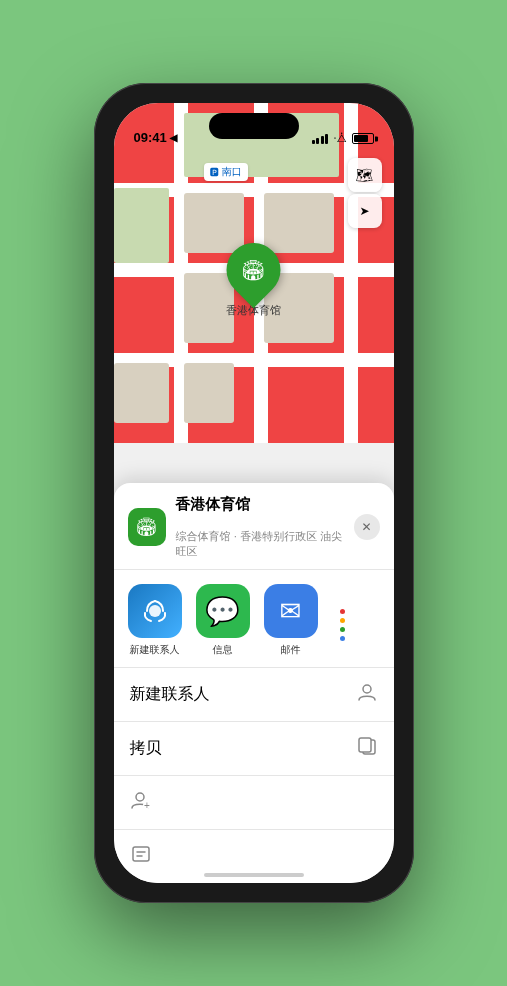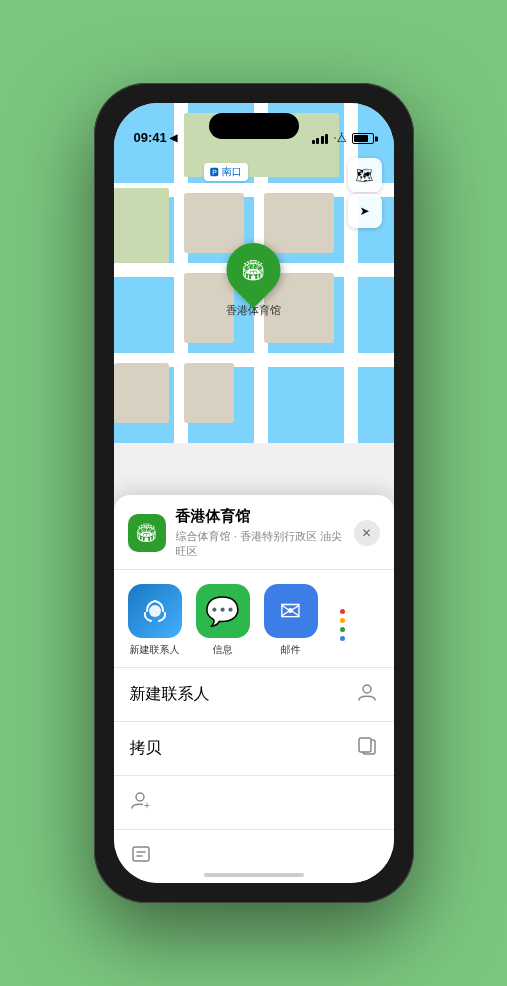--- a/index.html
+++ b/index.html
@@ -118,21 +118,21 @@
       border-radius: 1px;
     }
 
     
     .map-area {
       position: absolute;
       top: 0;
       left: 0;
       right: 0;
       height: 340px;
-      background: #7dd3fc;
+      background: #ef4444;
       overflow: hidden;
       text-align: center;
     }
 
     
     .map-road-h {
       position: absolute;
       height: 14px;
       background: #fff;
       left: 0; right: 0;
@@ -267,21 +267,21 @@
 
     .location-name {
       font-size: 15px;
       font-weight: 600;
       color: #000;
     }
 
     .location-sub {
       font-size: 11px;
       color: #888;
-      margin-top: 3px;
+      margin-top: 15px;
     }
 
     .close-btn {
       width: 26px;
       height: 26px;
       background: #e8e8e8;
       border-radius: 50%;
       display: flex;
       align-items: center;
       justify-content: center;

